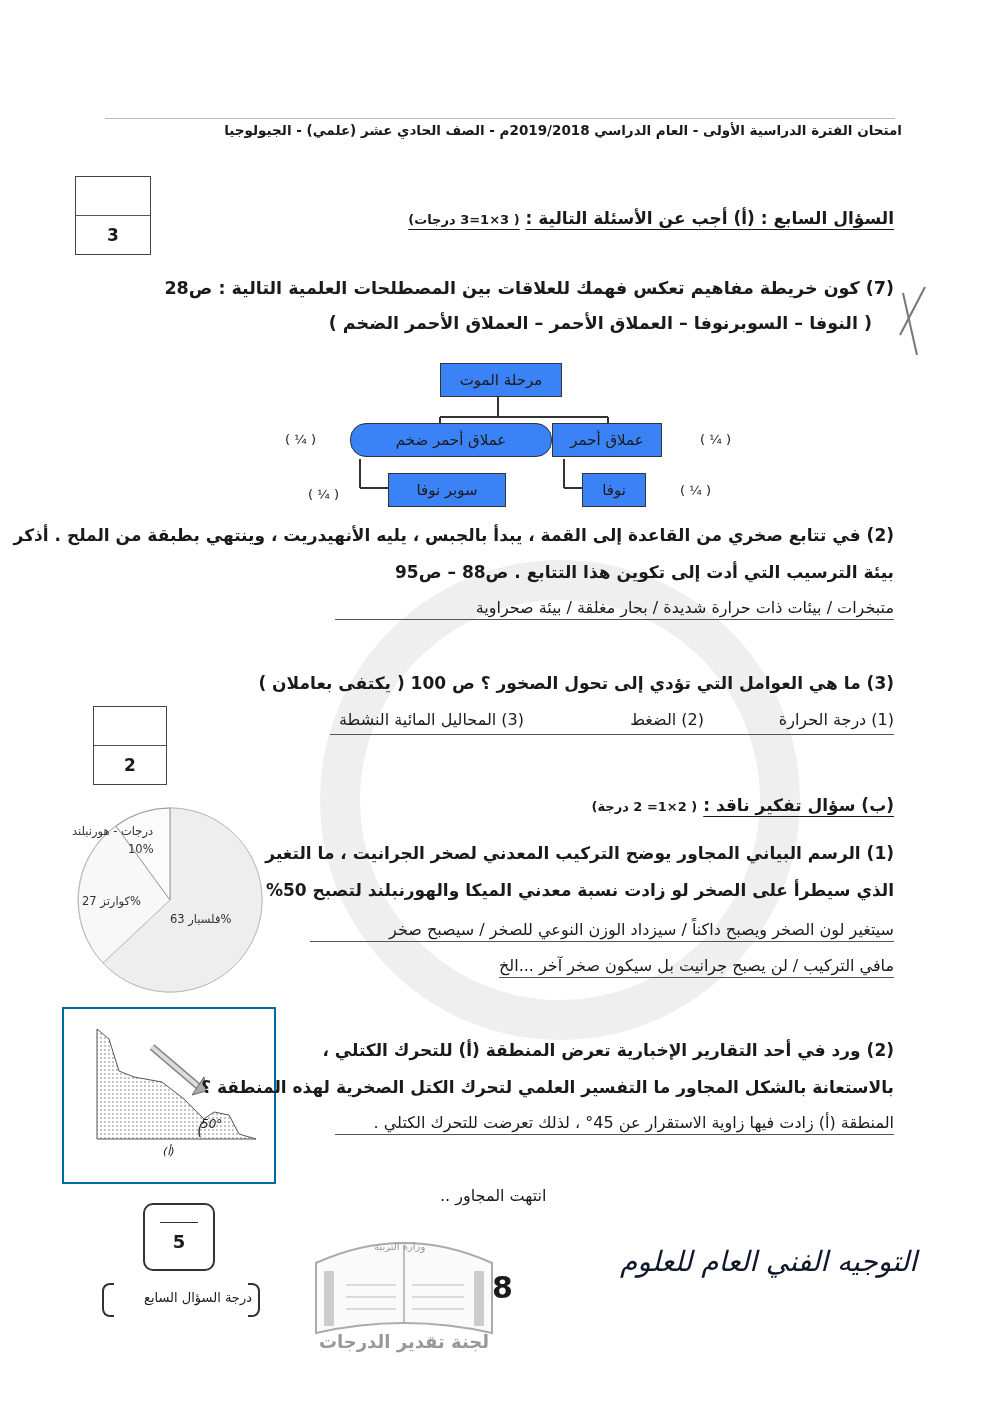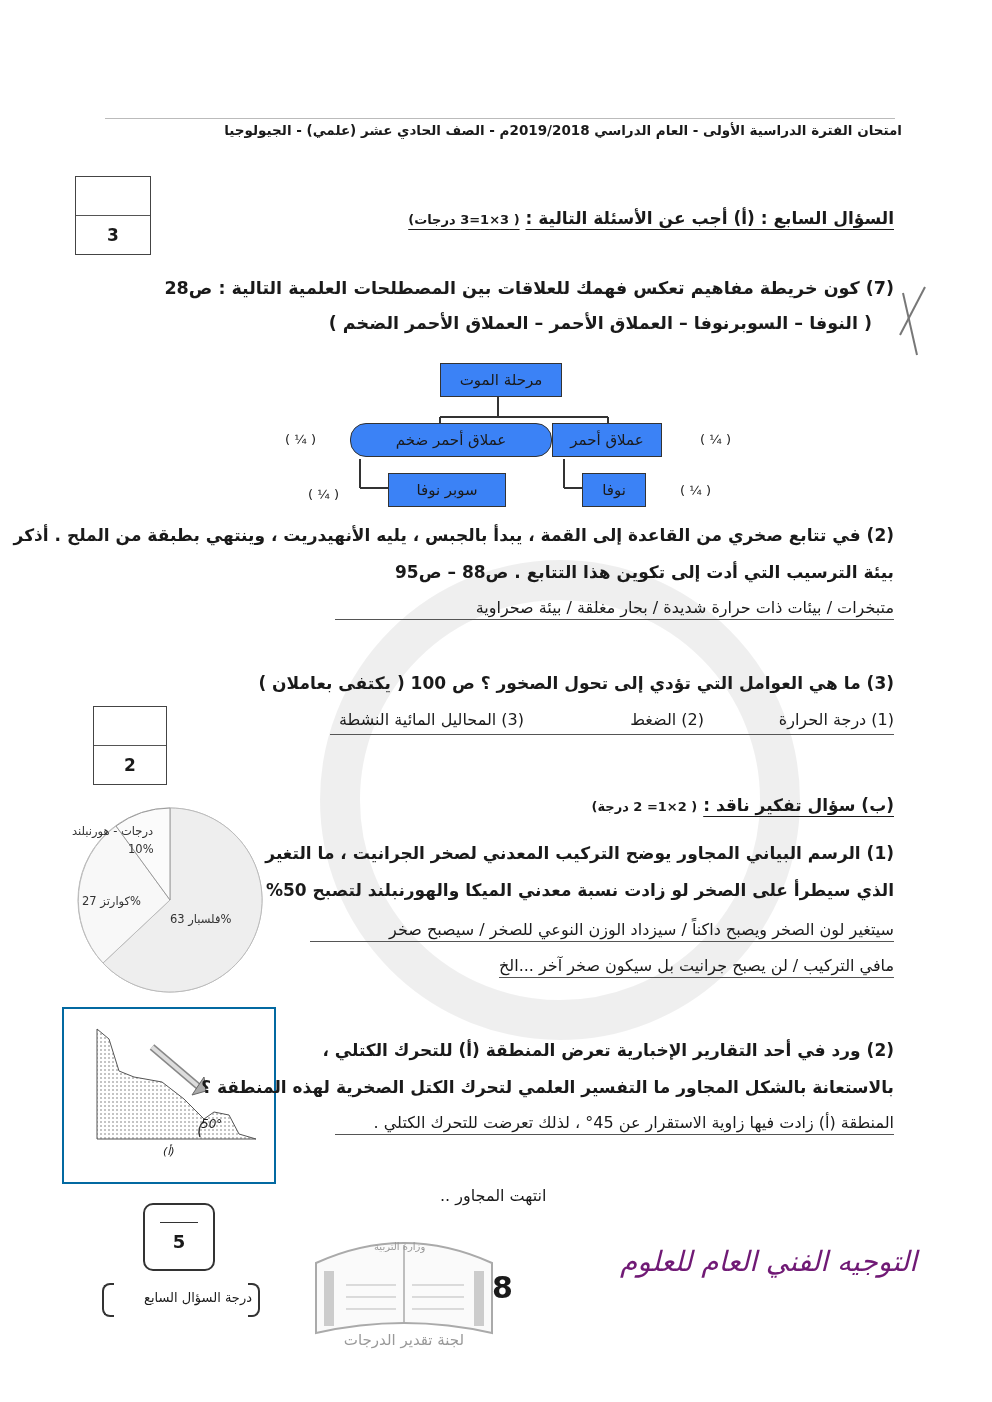--- a/index.html
+++ b/index.html
@@ -23,21 +23,21 @@
   .slope-frame { left:62px; top:1007px; width:210px; height:173px; border:2px solid #0369a1; background:#fff;font-style:italic; }
   .final-box { left:143px; top:1203px; width:68px; height:64px; border:2px solid #333; border-radius:10px; display:flex; flex-direction:column; align-items:center; justify-content:center; }
   .final-box .dash { width:38px; border-top:1.3px solid #333; margin-bottom:8px; }
   .final-box .val { font-size:18px; font-weight:bold; }
   .final-label { left:102px; top:1283px; width:158px; height:30px; }
   .bracket { position:absolute; top:0; width:10px; height:30px; border:2px solid #333; }
   .bracket.l { left:0; border-right:none; border-radius:8px 0 0 8px; }
   .bracket.r { right:0; border-left:none; border-radius:0 8px 8px 0; }
   .stamp { left:306px; top:1223px; width:196px; height:140px; }
   .page-num { left:492px; top:1270px; font-size:30px; font-weight:bold; }
-  .sig { left:620px; top:1245px; font-size:28px; color:#701a75; font-family:"DejaVu Serif", serif; font-style:italic; }
+  .sig { left:620px; top:1245px; font-size:28px; color:#0f172a; font-family:"DejaVu Serif", serif; font-style:italic; }
   .watermark { left:320px; top:520px; width:480px; height:560px; opacity:0.06; }
 </style>
 </head>
 <body>
 
 <svg class="abs watermark" viewBox="0 0 480 560">
   <circle cx="240" cy="280" r="220" fill="none" stroke="#000" stroke-width="40"></circle>
 </svg>
 
 <div class="abs header"></div>
@@ -168,17 +168,17 @@
     <rect x="18" y="48" width="10" height="55" fill="#ccc"></rect>
     <rect x="168" y="48" width="10" height="55" fill="#ccc"></rect>
     <line x1="40" y1="62" x2="90" y2="62" stroke="#bbb"></line>
     <line x1="40" y1="74" x2="90" y2="74" stroke="#bbb"></line>
     <line x1="40" y1="86" x2="90" y2="86" stroke="#bbb"></line>
     <line x1="106" y1="62" x2="158" y2="62" stroke="#bbb"></line>
     <line x1="106" y1="74" x2="158" y2="74" stroke="#bbb"></line>
     <line x1="106" y1="86" x2="158" y2="86" stroke="#bbb"></line>
   </svg>
   <div class="abs rtl" style="left:68px; top:18px; font-size:10px; color:#999;">وزارة التربية</div>
-  <div class="abs rtl" style="left:0; width:196px; text-align:center; top:108px; font-size:15px; color:#999; font-weight:normal;">لجنة تقدير الدرجات</div>
+  <div class="abs rtl" style="left:0; width:196px; text-align:center; top:108px; font-size:18px; color:#999; font-weight:bold;">لجنة تقدير الدرجات</div>
 </div>
 <div class="abs page-num">8</div>
 
 <div class="abs rtl sig">التوجيه الفني العام للعلوم</div>
 
 </body></html>

